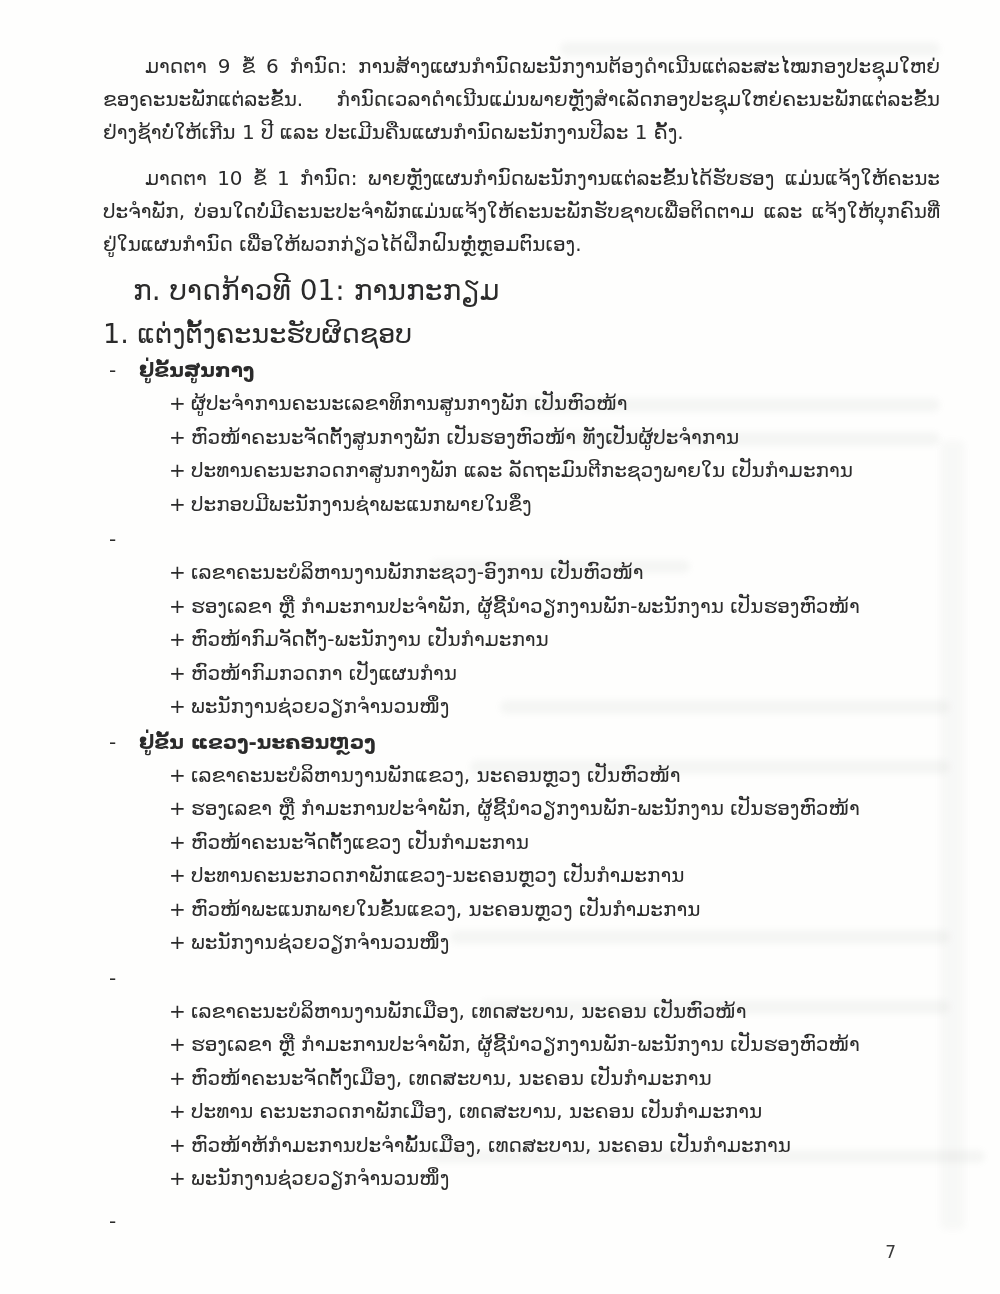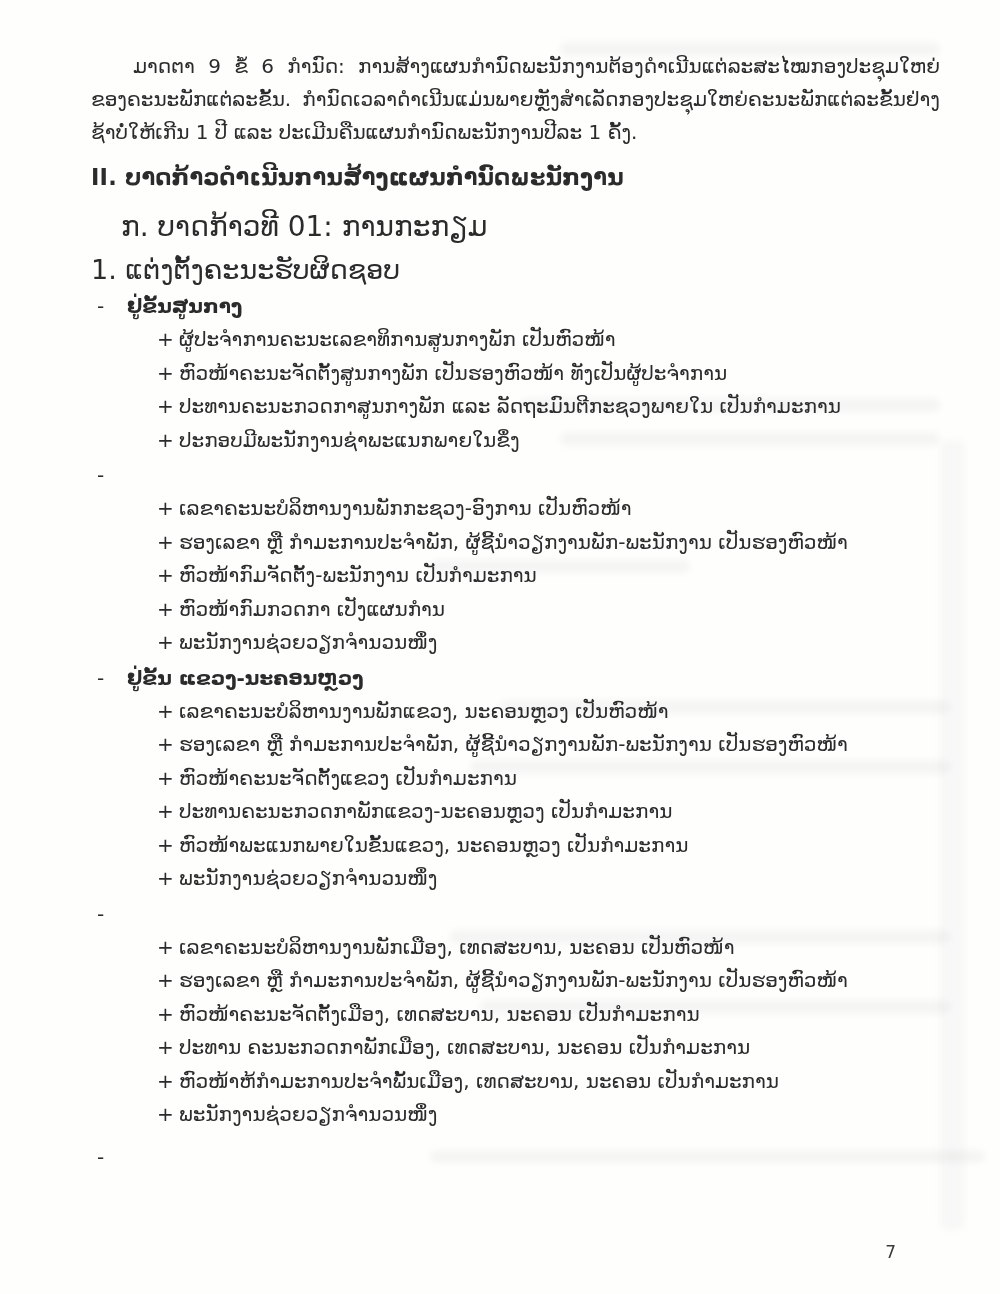--- a/index.html
+++ b/index.html
@@ -7,21 +7,21 @@
     position: relative;
     width: 1000px;
     height: 1294px;
     margin: 0 auto;
     background: #fefefd;
     color: #2b2b2b;
     font-family: "DejaVu Sans", "Liberation Sans", sans-serif;
     overflow: hidden;
     box-shadow: 0 0 6px rgba(0,0,0,.25);
   }
-  .content { position: relative; padding: 50px 60px 0 75px; z-index: 2; margin-left: 16px; }
+  .content { position: relative; padding: 50px 60px 0 103px; z-index: 2; }
 
   .para {
     font-size: 20px;
     line-height: 33px;
     text-align: justify;
     text-indent: 42px;
     margin: 0 0 13px 0;
   }
   .h-section {
     font-size: 22.5px;
@@ -81,22 +81,22 @@
   <div class="bleed" style="left:500px; top:700px; width:450px; height:14px;"></div>
   <div class="bleed" style="left:470px; top:760px; width:480px; height:14px;"></div>
   <div class="bleed" style="left:450px; top:930px; width:500px; height:14px;"></div>
   <div class="bleed" style="left:480px; top:1000px; width:470px; height:14px;"></div>
   <div class="bleed" style="left:430px; top:1150px; width:555px; height:13px;"></div>
   <div class="bleed" style="left:940px; top:440px; width:25px; height:790px; opacity:.05;"></div>
 
   <div class="content">
 
     <p class="para">ມາດຕາ 9 ຂໍ້ 6 ກຳນົດ: ການສ້າງແຜນກຳນົດພະນັກງານຕ້ອງດຳເນີນແຕ່ລະສະໄໝກອງປະຊຸມໃຫຍ່ຂອງຄະນະພັກແຕ່ລະຂັ້ນ. ກຳນົດເວລາດຳເນີນແມ່ນພາຍຫຼັງສຳເລັດກອງປະຊຸມໃຫຍ່ຄະນະພັກແຕ່ລະຂັ້ນຢ່າງຊ້າບໍ່ໃຫ້ເກີນ 1 ປີ ແລະ ປະເມີນຄືນແຜນກຳນົດພະນັກງານປີລະ 1 ຄັ້ງ.</p>
-
-    <div class="h-section">II. ບາດກ້າວດຳເນີນການສ້າງແຜນກຳນົດພະນັກງານ</div>
+    <p class="para">ມາດຕາ 10 ຂໍ້ 1 ກຳນົດ: ພາຍຫຼັງແຜນກຳນົດພະນັກງານແຕ່ລະຂັ້ນໄດ້ຮັບຮອງ ແມ່ນແຈ້ງໃຫ້ຄະນະປະຈຳພັກ, ບ່ອນໃດບໍ່ມີຄະນະປະຈຳພັກແມ່ນແຈ້ງໃຫ້ຄະນະພັກຮັບຊາບເພື່ອຕິດຕາມ ແລະ ແຈ້ງໃຫ້ບຸກຄົນທີ່ຢູ່ໃນແຜນກຳນົດ ເພື່ອໃຫ້ພວກກ່ຽວໄດ້ຝຶກຝົນຫຼໍ່ຫຼອມຕົນເອງ.</p>
+
     <div class="h-step">ກ. ບາດກ້າວທີ 01: ການກະກຽມ</div>
     <div class="h-item">1. ແຕ່ງຕັ້ງຄະນະຮັບຜິດຊອບ</div>
 
     <div class="level">
       <div class="level-head">
         <span class="marker">-</span>
         <span class="txt">ຢູ່ຂັ້ນສູນກາງ</span>
       </div>
       <div class="row bullet">
           <span class="marker">+</span>

